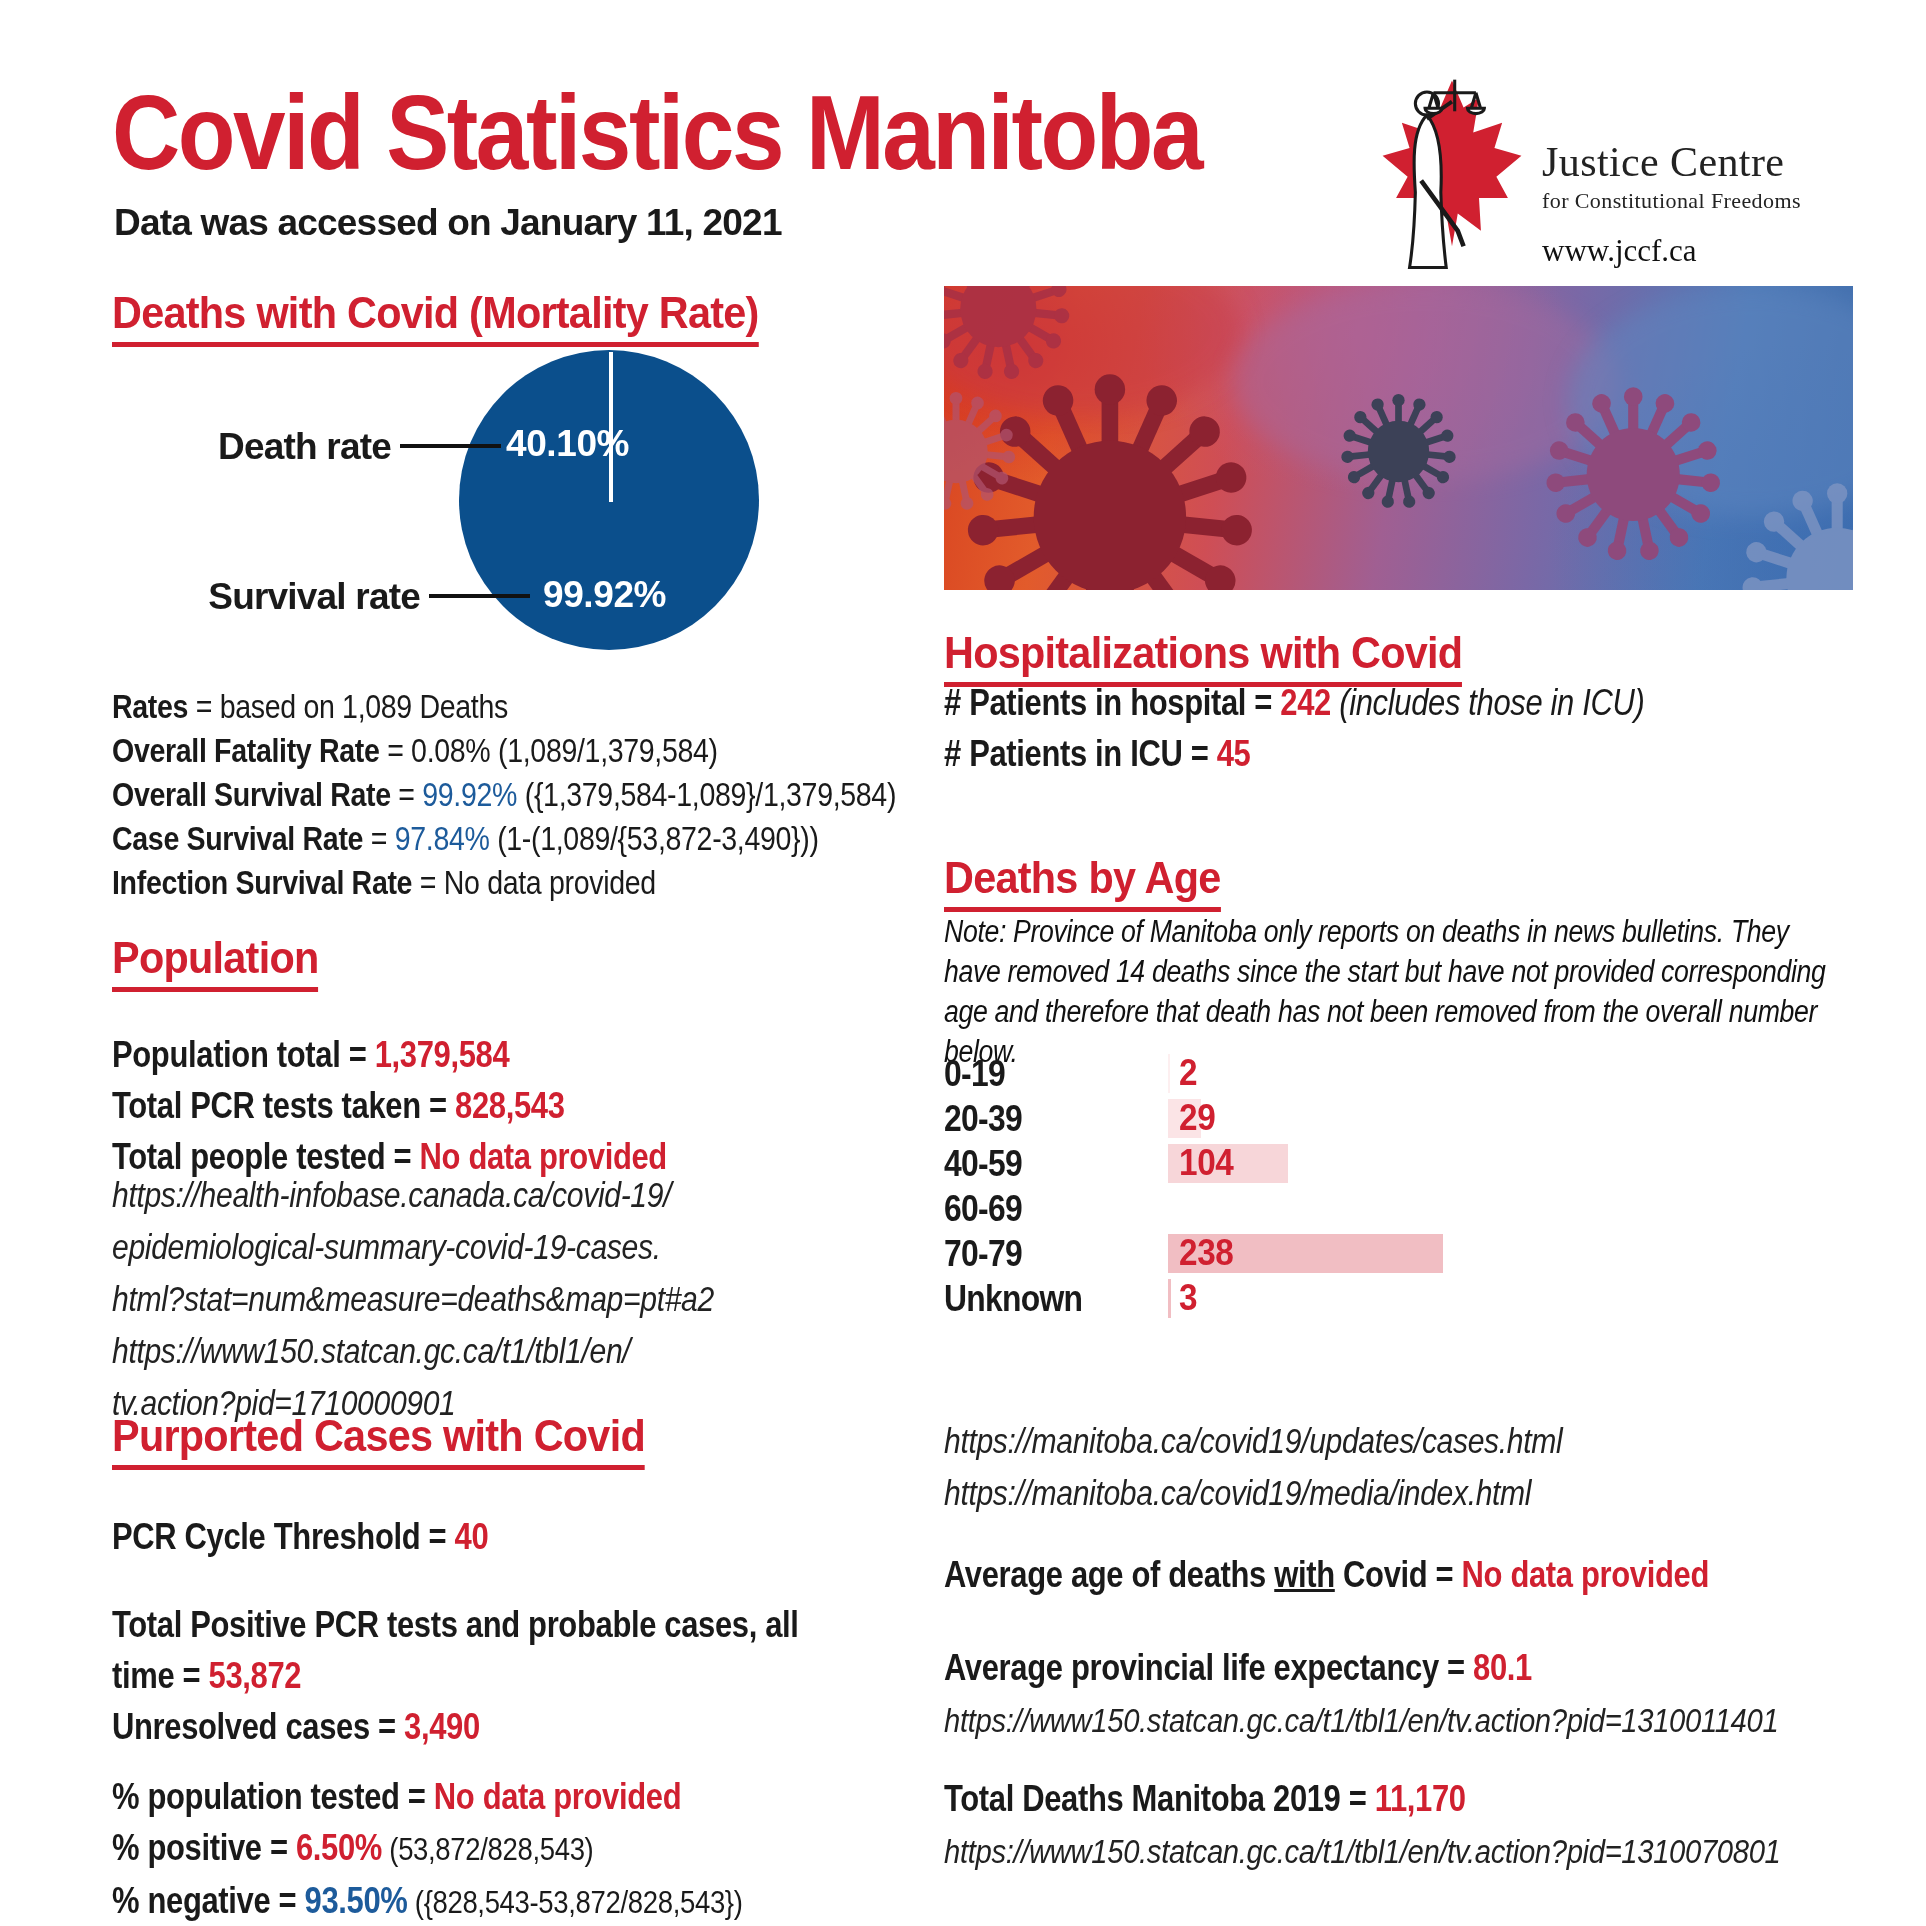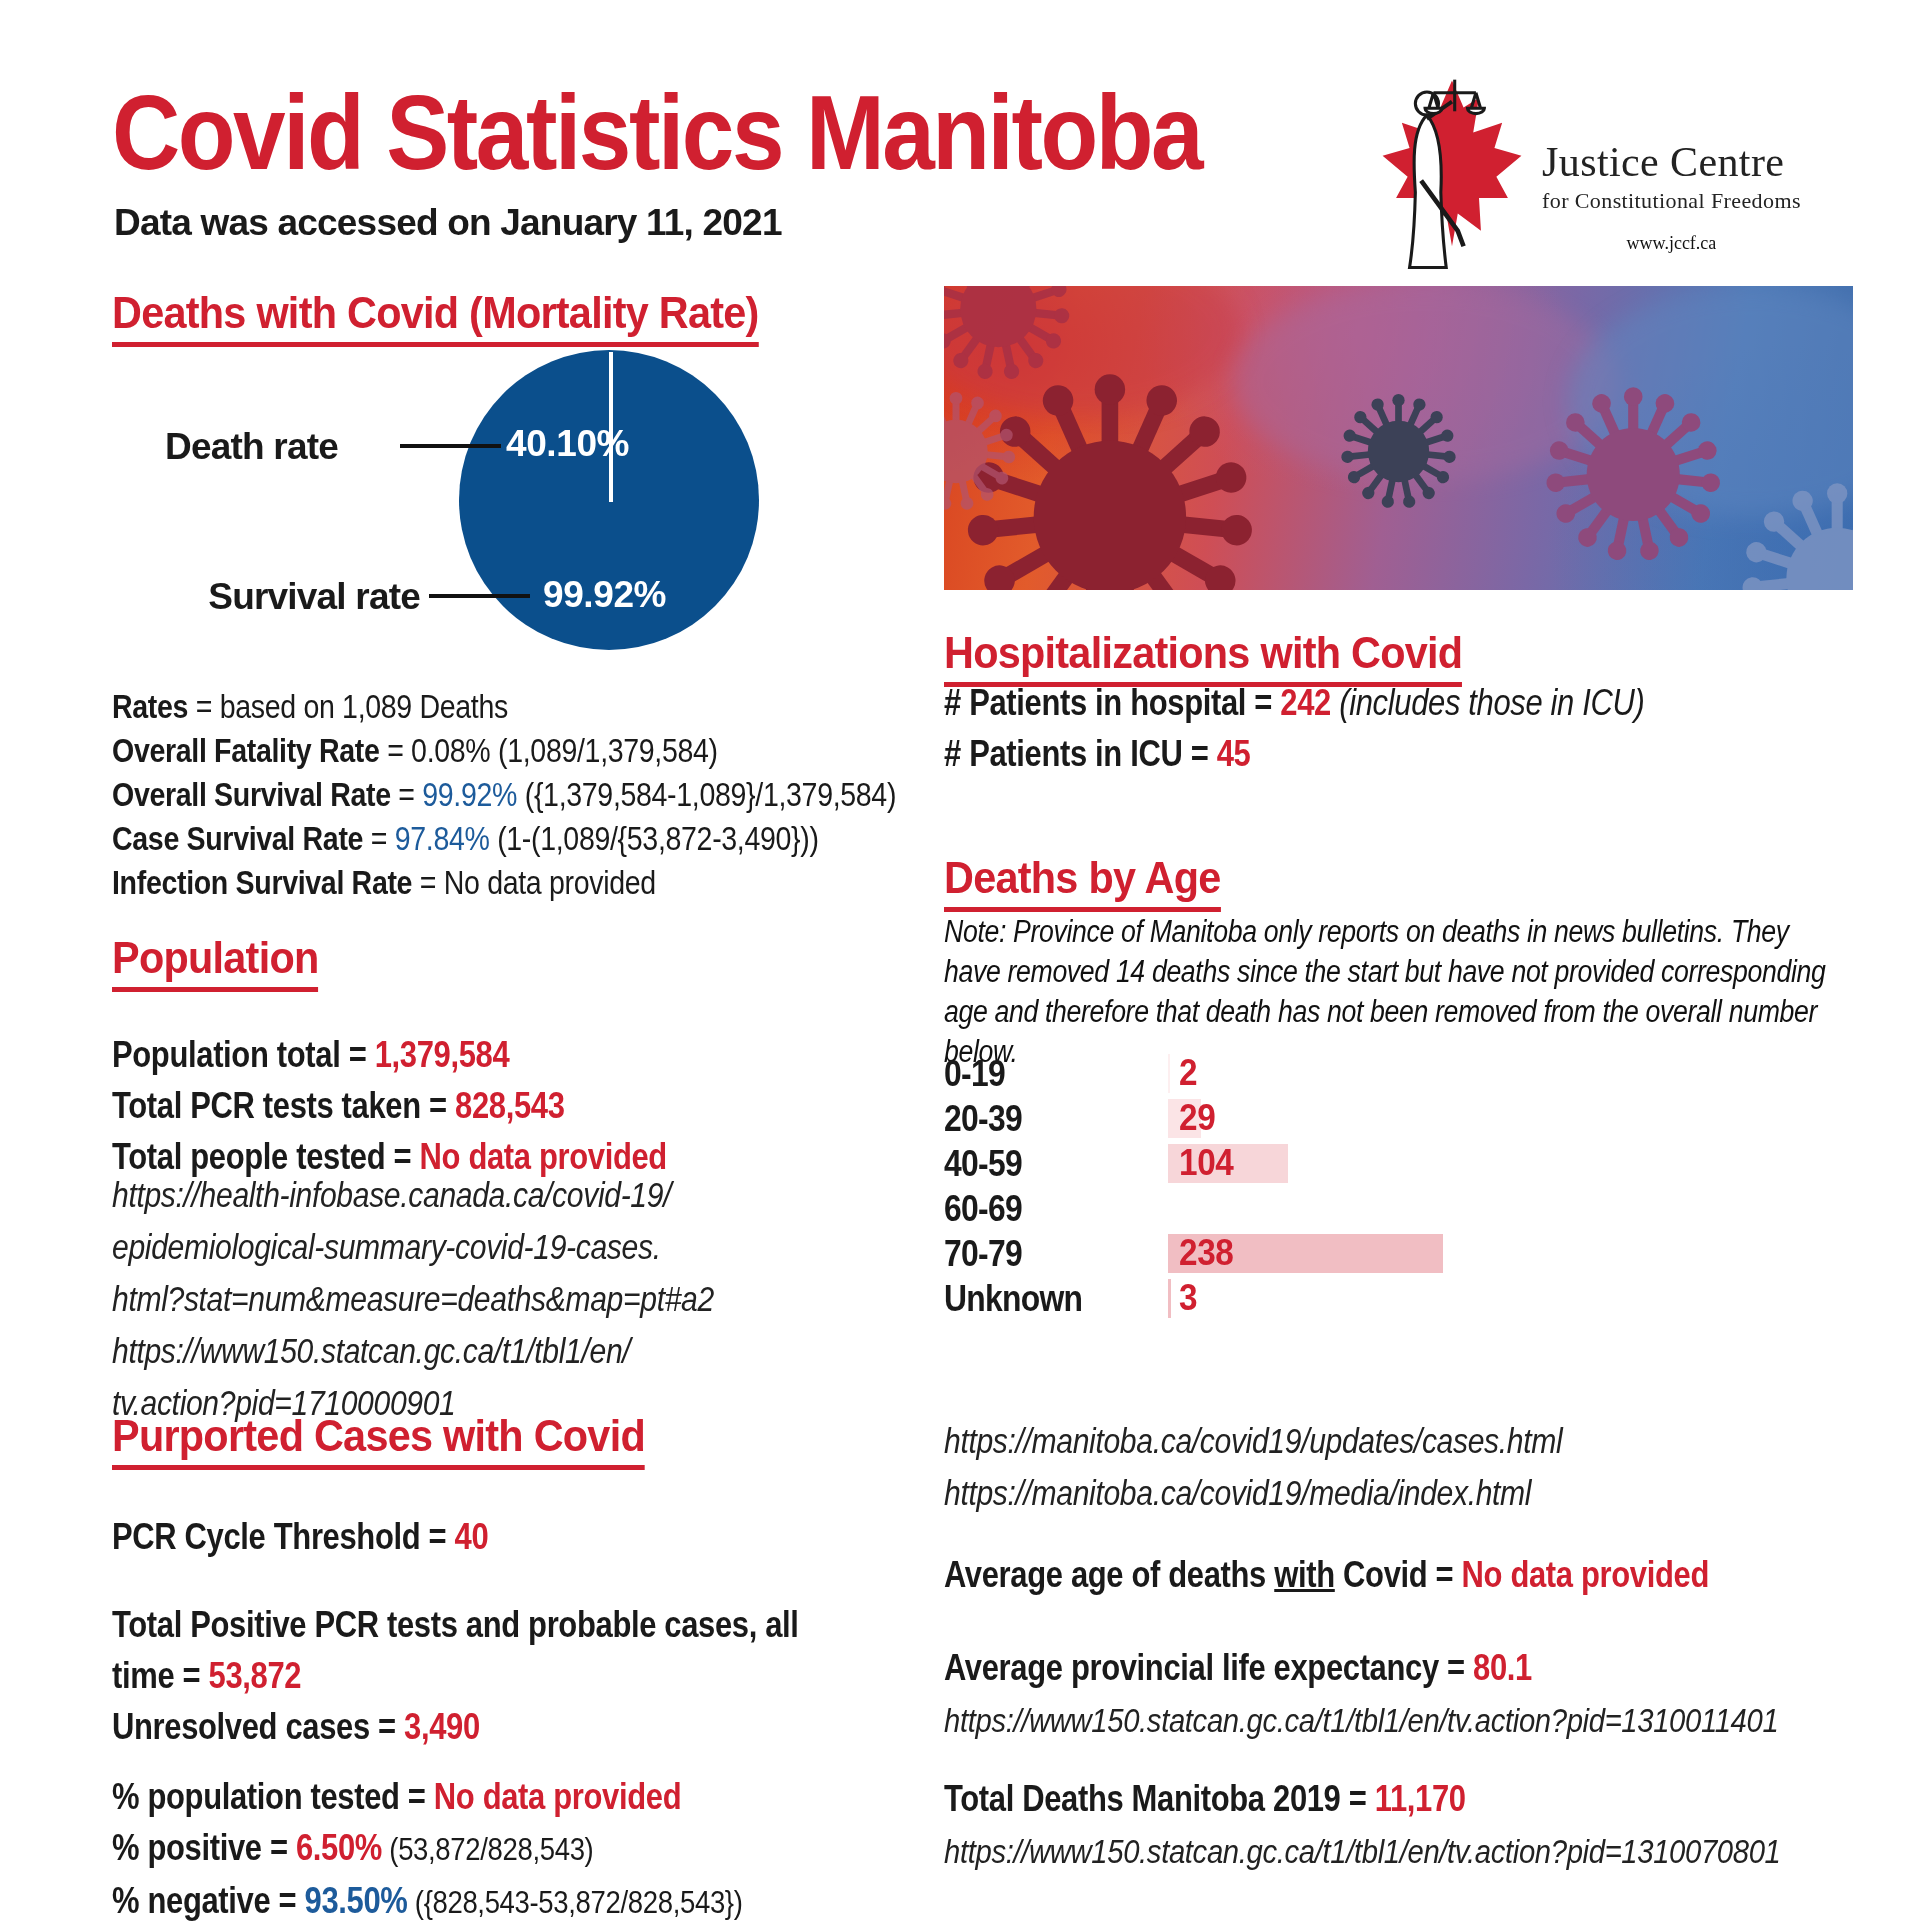--- a/index.html
+++ b/index.html
@@ -36,21 +36,21 @@
   .age-value{position:absolute;left:10.8px;top:0.8px;font-size:37px;font-weight:bold;color:#D02030;
              letter-spacing:-0.4px;transform:scaleX(0.9);transform-origin:0 0;}
   .virus-wrap{background:
      radial-gradient(ellipse 270px 193px at 8% 20%, rgba(210,40,40,0.75), rgba(210,40,40,0) 70%),
      radial-gradient(ellipse 308px 231px at 45% 15%, rgba(188,95,150,0.55), rgba(188,95,150,0) 70%),
      radial-gradient(ellipse 347px 270px at 95% 85%, rgba(60,110,180,0.6), rgba(60,110,180,0) 75%),
      linear-gradient(100deg,#d84320 0%,#e25b2b 14%,#cf4e55 32%,#a05f92 50%,#7a68a6 66%,#4e79b6 84%,#3e6cab 100%);
      overflow:hidden;}
   .logo-org{font-family:"Liberation Serif",serif;font-size:42px;color:#232323;letter-spacing:0.4px;white-space:nowrap;}
   .logo-tag{font-family:"Liberation Serif",serif;font-size:22px;color:#232323;letter-spacing:0.4px;white-space:nowrap;margin-top:2.3px;}
-  .logo-url{font-family:"Liberation Serif",serif;font-size:18px;color:#111;margin-top:18.5px;text-align:center;}
+  .logo-url{font-family:"Liberation Serif",serif;font-size:31px;color:#111;margin-top:18.5px;text-align:left;}
 </style>
 </head>
 <body>
 
 <div class="page">
 
   <div class="abs title" style="left:112px;top:73px;">Covid Statistics Manitoba</div>
   <div class="abs subtitle" style="left:114px;top:202px;">Data was accessed on January 11, 2021</div>
 
   <div class="abs" style="left:1369px;top:65px;width:489px;height:216px;display:flex;">
@@ -74,21 +74,21 @@
     </div>
   </div>
 
   <div class="abs" style="left:112px;top:287px;">
     <h2>Deaths with Covid (Mortality Rate)</h2>
   </div>
 
   <div class="abs" style="left:112px;top:347px;width:809px;height:312px;">
     <div class="abs pie-circle" style="left:347px;top:3.1px;"></div>
     <div class="abs pie-divider" style="left:497px;top:5.4px;height:150px;"></div>
-    <div class="abs pie-label" style="left:0;top:79px;width:279px;text-align:center;">Death rate</div>
+    <div class="abs pie-label" style="left:0;top:79px;width:279px;text-align:right;">Death rate</div>
     <div class="abs pie-dash" style="left:288px;top:97px;width:101px;"></div>
     <div class="abs pie-value" style="left:394px;top:76px;">40.10%</div>
     <div class="abs pie-label" style="left:0;top:229px;width:308px;text-align:right;">Survival rate</div>
     <div class="abs pie-dash" style="left:317px;top:247px;width:101px;"></div>
     <div class="abs pie-value" style="left:431px;top:227px;">99.92%</div>
   </div>
 
   <div class="abs rates narrow84 nw" style="left:112px;top:684px;">
     <div><span class="b">Rates</span><span> = based on 1,089 Deaths</span></div>
     <div><span class="b">Overall Fatality Rate</span><span> = 0.08%</span><span>  (1,089/1,379,584)</span></div>

